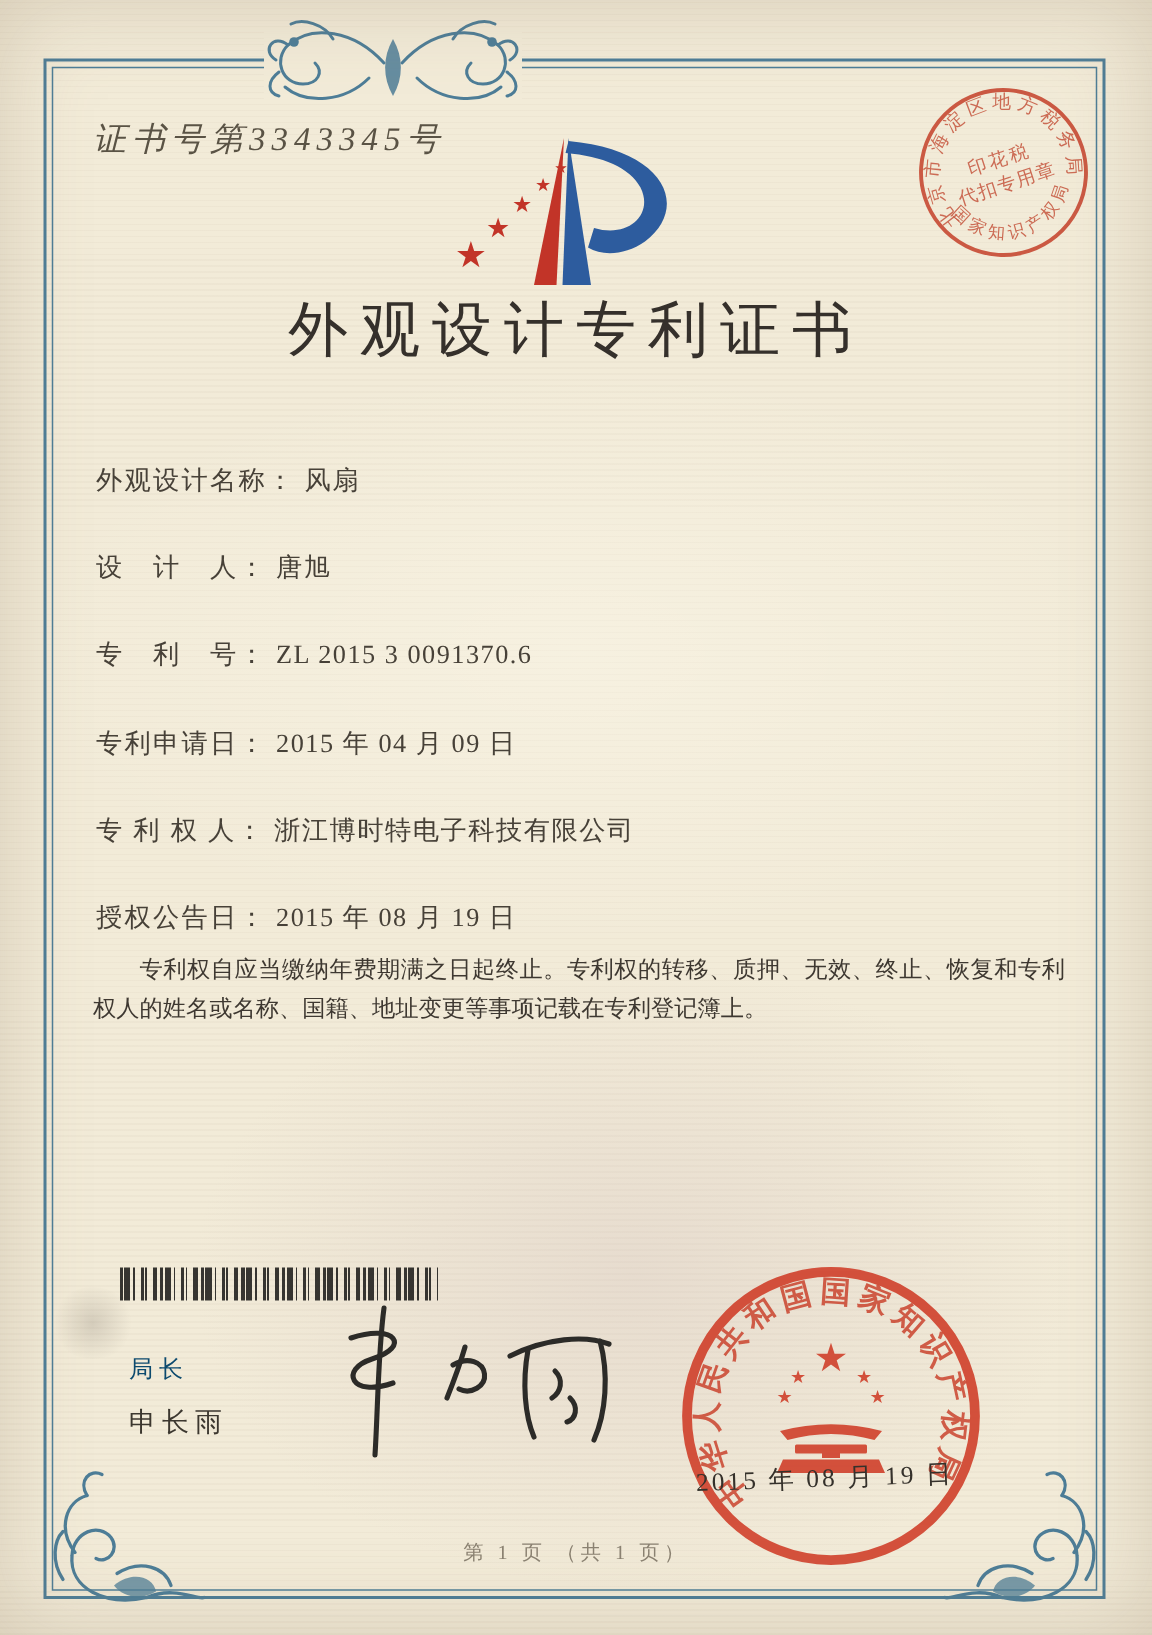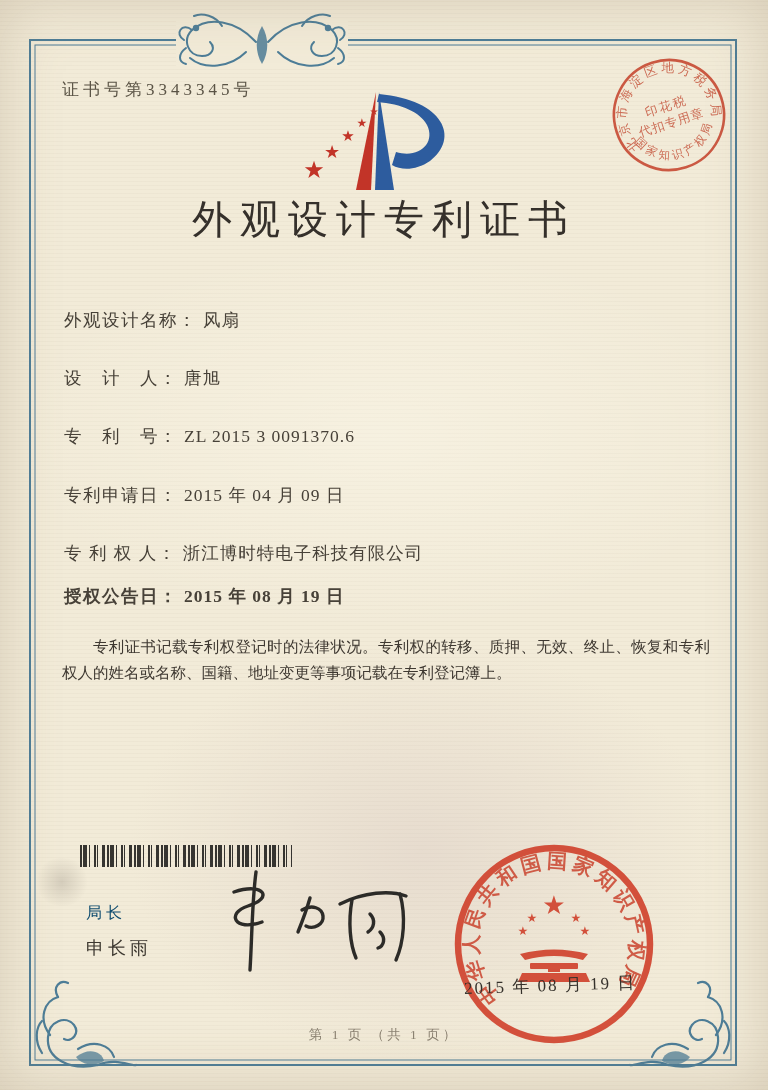--- a/index.html
+++ b/index.html
@@ -12,21 +12,21 @@
     position:absolute;inset:0;pointer-events:none;
     background:
       radial-gradient(ellipse 420px 300px at 55% 78%, rgba(205,185,185,.30), rgba(205,185,185,0) 70%),
       radial-gradient(ellipse 500px 260px at 50% 40%, rgba(255,252,240,.35), rgba(255,252,240,0) 75%),
       repeating-linear-gradient(0deg, rgba(150,130,110,.05) 0 1px, rgba(0,0,0,0) 1px 4px);
   }
   .vignette{position:absolute;inset:0;pointer-events:none;
     box-shadow:inset 0 0 60px rgba(140,120,90,.28);}
   .abs{position:absolute;}
   .cert-no{
-    left:62px;top:78px;font-size:17px;letter-spacing:4px;color:#5a5345;
+    left:62px;top:78px;font-size:22px;letter-spacing:4px;color:#5a5345;font-style:italic;
   }
   .title{
     left:0;right:0;top:192px;text-align:center;
     font-size:40px;font-weight:normal;letter-spacing:8px;color:#35302b;
   }
   .field-row{left:64px;font-size:17.5px;color:#474138;letter-spacing:1px;white-space:nowrap;}
   .field-label{letter-spacing:1.5px;}
   .field-value{margin-left:6px;}
   .paras{
     left:62px;top:634px;width:648px;color:#3e3831;
@@ -163,26 +163,26 @@
 </div>
 <div class="abs field-row" style="top:424px;text-align:center;">
   <span class="field-label">专　利　号：</span><span class="field-value">ZL 2015 3 0091370.6</span>
 </div>
 <div class="abs field-row" style="top:483px;">
   <span class="field-label">专利申请日：</span><span class="field-value">2015 年 04 月 09 日</span>
 </div>
 <div class="abs field-row" style="top:541px;">
   <span class="field-label">专 利 权 人：</span><span class="field-value">浙江博时特电子科技有限公司</span>
 </div>
-<div class="abs field-row" style="top:584px;font-weight:bold;">
+<div class="abs field-row" style="top:599px;">
   <span class="field-label">授权公告日：</span><span class="field-value">2015 年 08 月 19 日</span>
 </div>
 
 <div class="abs paras">
-  <p>专利证书记载专利权登记时的法律状况。专利权的转移、质押、无效、终止、恢复和专利权人的姓名或名称、国籍、地址变更等事项记载在专利登记簿上。</p>
+  <p>专利权自应当缴纳年费期满之日起终止。专利权的转移、质押、无效、终止、恢复和专利权人的姓名或名称、国籍、地址变更等事项记载在专利登记簿上。</p>
 </div>
 
 <div class="abs stain"></div>
 <div class="abs barcode"></div>
 
 <div class="abs director-title">局长</div>
 <div class="abs director-name">申长雨</div>
 
 <svg class="abs" style="left:198px;top:858px;" width="220" height="118" viewBox="0 0 220 118">
   <g stroke="#2c2b28" stroke-width="3.4" fill="none" stroke-linecap="round" stroke-linejoin="round">

